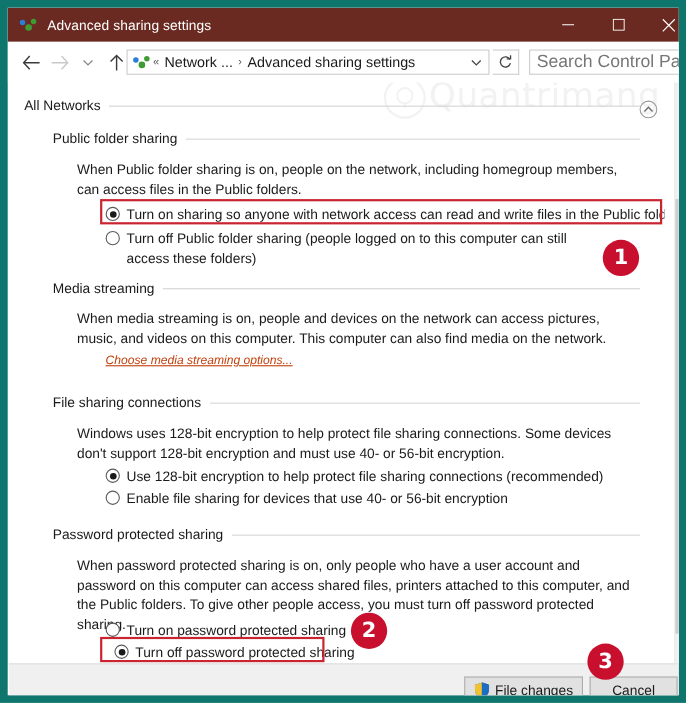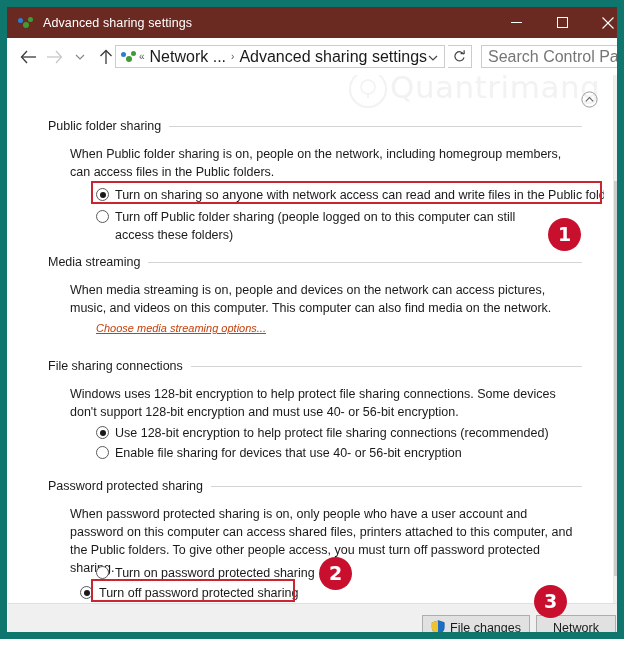--- a/index.html
+++ b/index.html
@@ -96,21 +96,21 @@
     width: 16px; height: 16px;
     margin-left: 5px;
     position: relative;
     flex: none;
   }
   .addr-icon .n1, .addr-icon .n2, .addr-icon .n3 { position: absolute; border-radius: 50%; }
   .addr-icon .n1 { width: 5px; height: 5px; background: #2a7fd4; left: 0px; top: 3px; }
   .addr-icon .n2 { width: 6px; height: 6px; background: #3f9c35; left: 5px; top: 7px; }
   .addr-icon .n3 { width: 5px; height: 5px; background: #3f9c35; left: 10px; top: 2px; }
   .addr-crumb {
-    font-size: 16px;
+    font-size: 13px;
     color: #1a1a1a;
     white-space: nowrap;
     padding: 0 3px;
   }
   .addr-sep {
     font-size: 10px;
     color: #555;
     padding: 0 2px;
   }
   .addr-chevron {
@@ -440,20 +440,24 @@
 
       <div class="watermark">
         <svg width="44" height="44" viewBox="0 0 44 44" style="position:absolute;left:0;top:2px;">
           <circle cx="22" cy="22" r="18" fill="none" stroke="#f2f2f2" stroke-width="2"></circle>
           <circle cx="22" cy="20" r="7" fill="none" stroke="#f2f2f2" stroke-width="1.6"></circle>
           <line x1="22" y1="27" x2="22" y2="31" stroke="#f2f2f2" stroke-width="1.6"></line>
         </svg>
         <span class="wm-text">Quantrimang</span>
       </div>
 
+      <div class="grouphdr" style="left:14px; top:14px; width:560px;">
+        <span class="lbl">All Networks</span>
+        <span class="rule"></span>
+      </div>
       <div class="collapse-btn" style="top:16px;">
         <svg width="17" height="17" viewBox="0 0 17 17">
           <circle cx="8.5" cy="8.5" r="7.6" fill="none" stroke="#9a9a9a" stroke-width="1"></circle>
           <path d="M4.8 10.4 L8.5 6.5 L12.2 10.4" fill="none" stroke="#6a6a6a" stroke-width="1.2"></path>
         </svg>
       </div>
 
       <div class="grouphdr" style="left:40px; top:44px; width:534px;">
         <span class="lbl">Public folder sharing</span>
         <span class="rule"></span>
@@ -496,21 +500,21 @@
       <div class="grouphdr" style="left:40px; top:404px; width:534px;">
         <span class="lbl">Password protected sharing</span>
         <span class="rule"></span>
       </div>
       <div class="body-text" style="left:62px; top:430px; width:508px;">When password protected sharing is on, only people who have a user account and password on this computer can access shared files, printers attached to this computer, and the Public folders. To give other people access, you must turn off password protected sharing.</div>
 
       <div class="radio-row" style="left:88px; top:489px;">
         <span class="radio"></span>
         <span class="radio-label">Turn on password protected sharing</span>
       </div>
-      <div class="radio-row" style="left:72px; top:509px;">
+      <div class="radio-row" style="left:96px; top:509px;">
         <span class="radio checked"></span>
         <span class="radio-label">Turn off password protected sharing</span>
       </div>
       <div class="hl-box" style="left:83px; top:504px; width:204px; height:23px;"></div>
 
     </div>
 
     <div class="scrollbar">
       <div class="sb-arrow sb-up">
         <svg width="9" height="6" viewBox="0 0 9 6">
@@ -532,21 +536,21 @@
         <svg width="14" height="15" viewBox="0 0 14 15">
           <path d="M7 0.6 L13.2 2.6 L13.2 7.4 C13.2 11 10.4 13.4 7 14.4 C3.6 13.4 0.8 11 0.8 7.4 L0.8 2.6 Z" fill="#1a6fc4"></path>
           <path d="M7 0.6 L0.8 2.6 L0.8 7.4 C0.8 11 3.6 13.4 7 14.4 Z" fill="#f0c230"></path>
           <path d="M7 0.6 L13.2 2.6 L13.2 7.4 C13.2 11 10.4 13.4 7 14.4" fill="none" stroke="#15559c" stroke-width="0.7"></path>
         </svg>
       </span>
       <span>File changes</span>
     </div>
 
     <div class="btn btn-cancel">
-      <span>Network</span>
+      <span>Cancel</span>
     </div>
   </div>
 
   <div class="badge badge-1">1</div>
   <div class="badge badge-2">2</div>
   <div class="badge badge-3">3</div>
 
 </div>
 
 </body></html>

